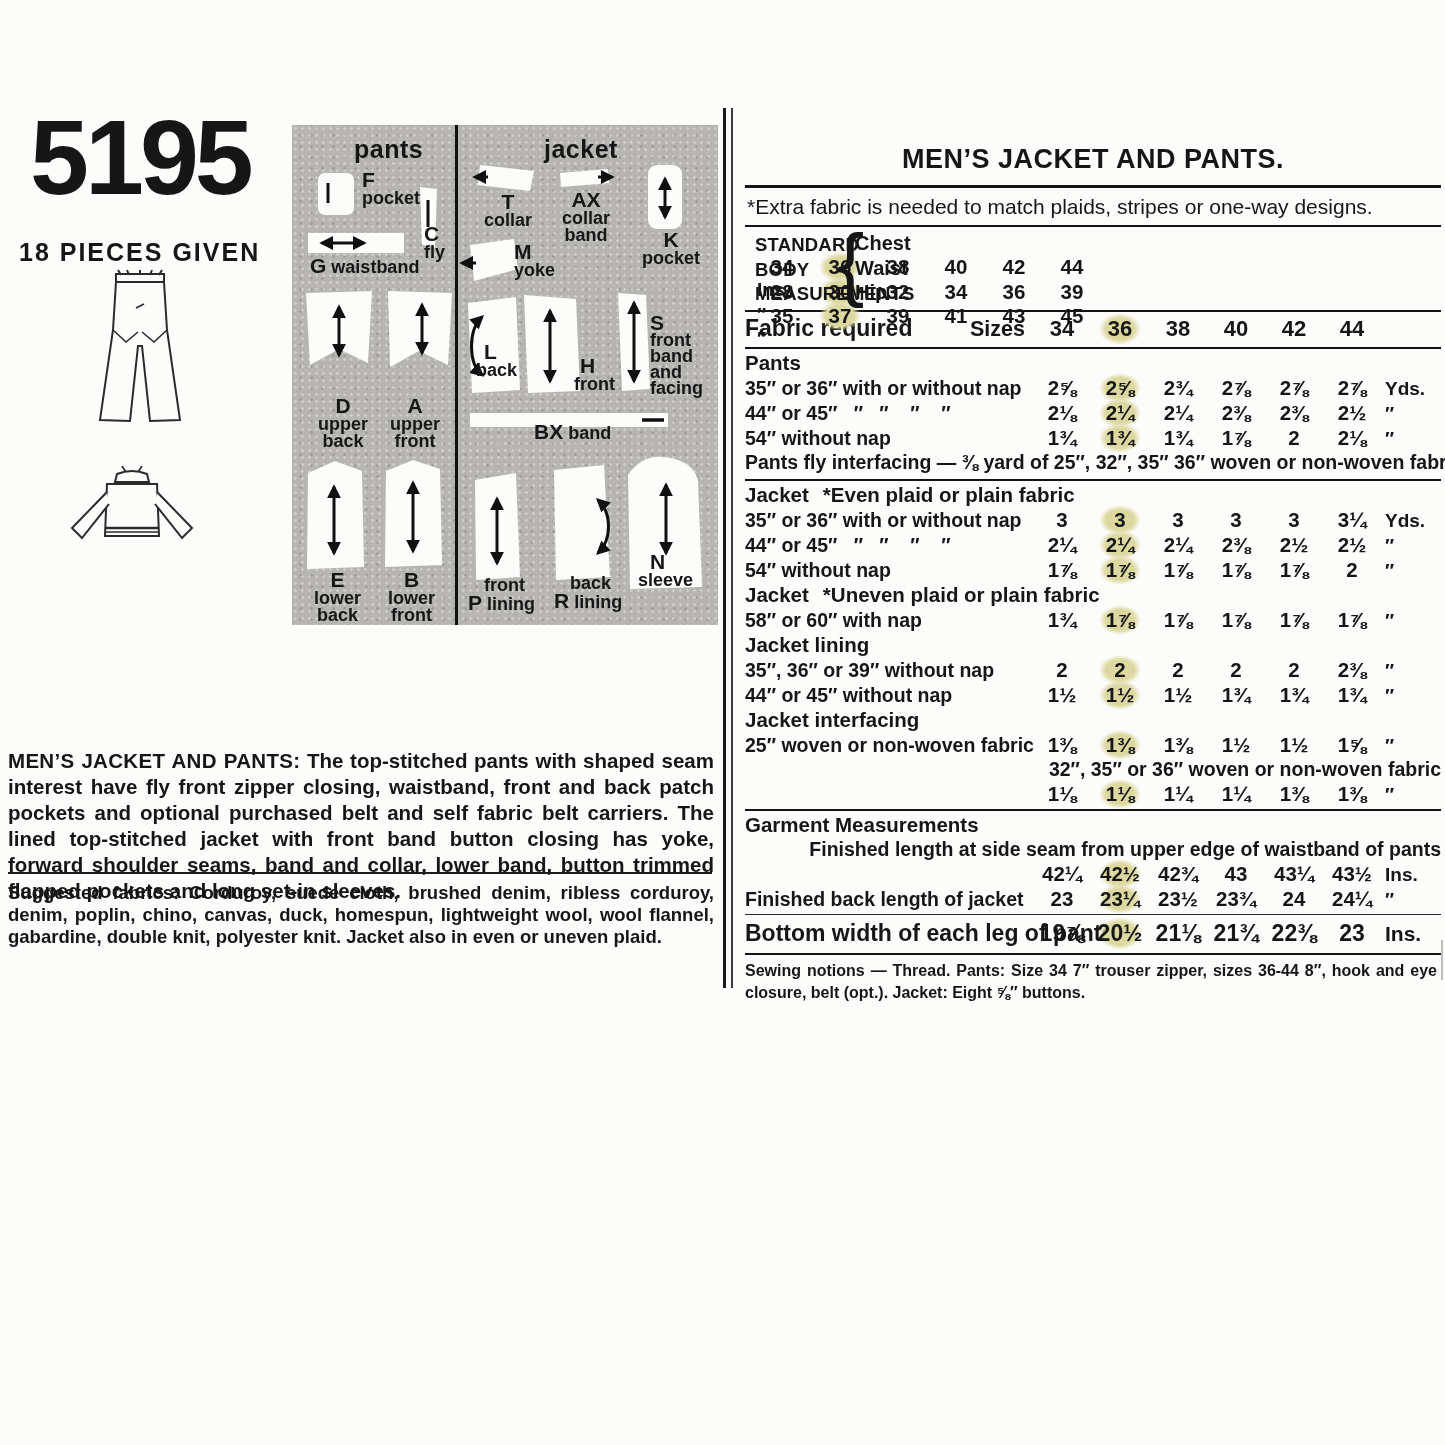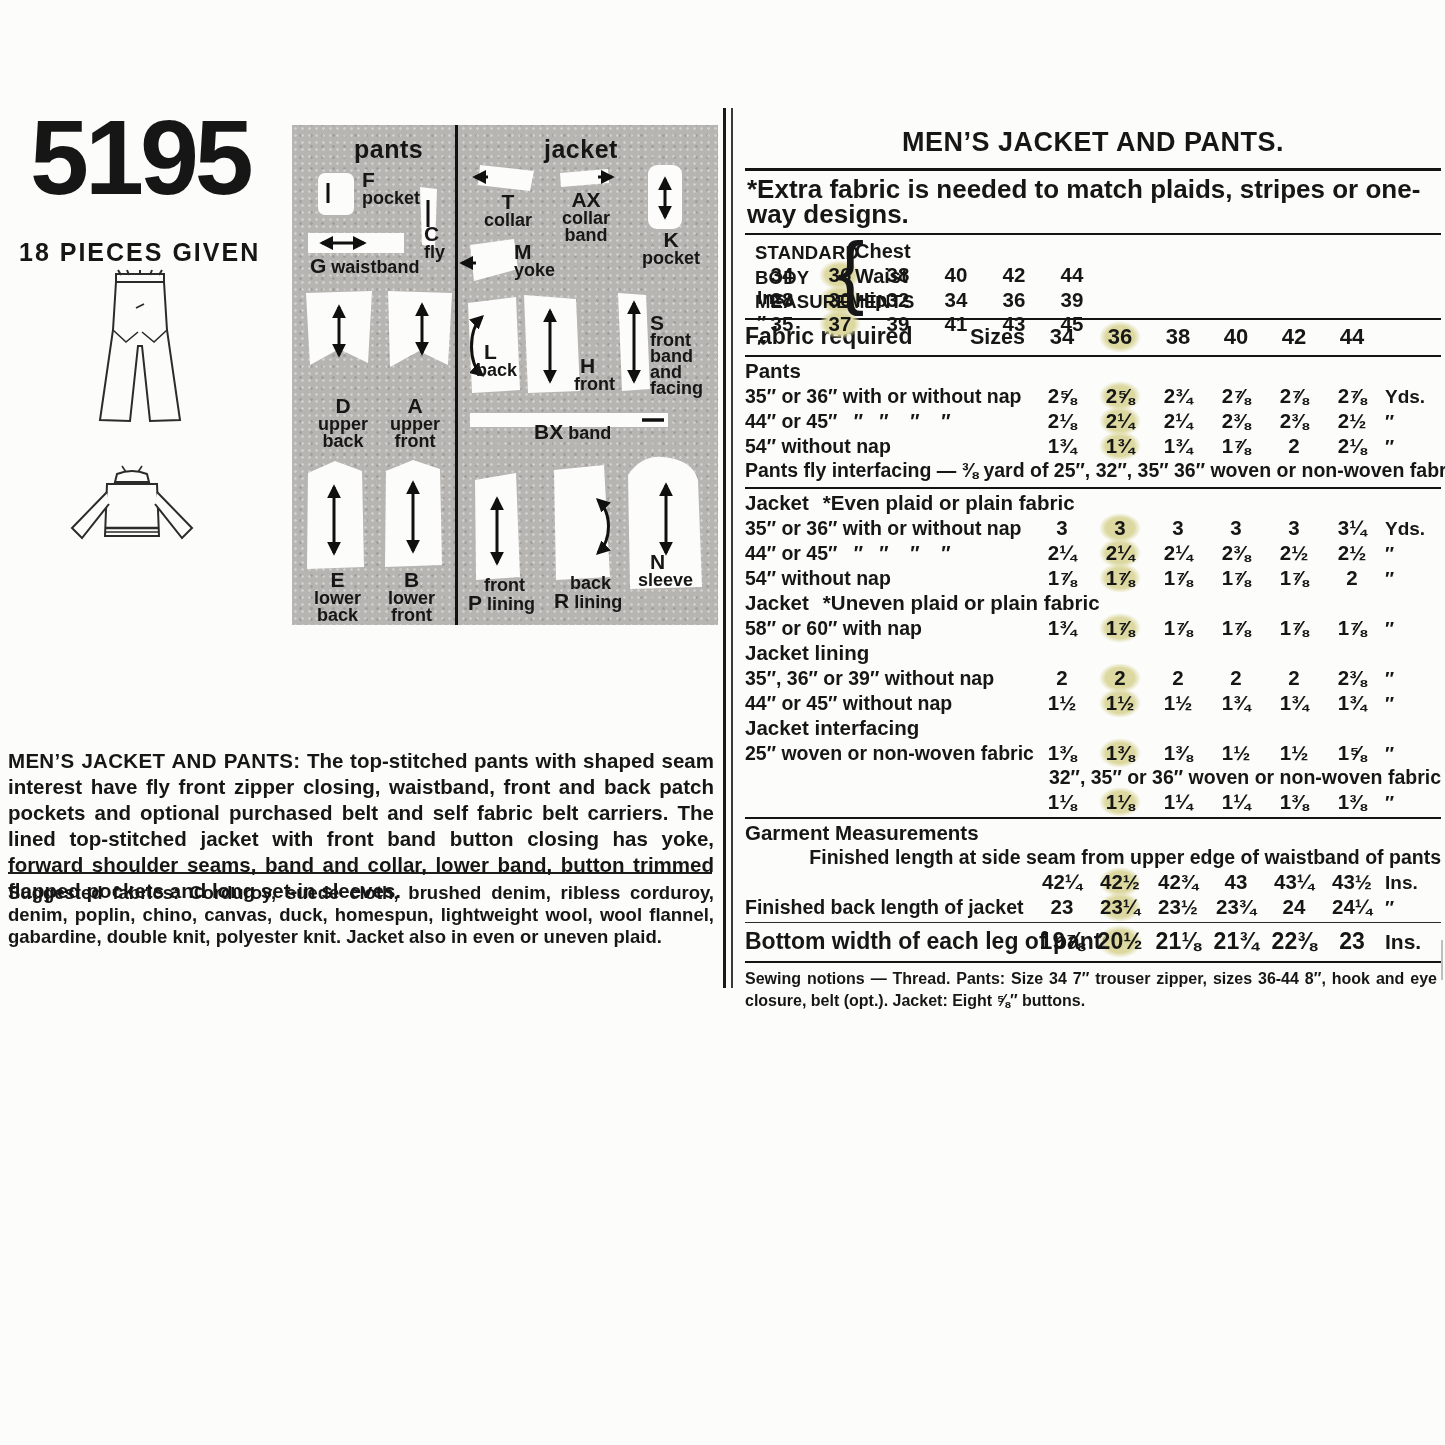--- a/index.html
+++ b/index.html
@@ -25,26 +25,26 @@
   .dg-divider{position:absolute;left:163px;top:0;width:3px;height:500px;background:#111;}
   .dg-title{position:absolute;font-size:25px;font-weight:700;letter-spacing:.5px;}
   .dg-label{position:absolute;font-weight:700;line-height:17px;font-size:18px;white-space:nowrap;}
   .dg-letter{font-size:21px;}
 
   
   .vdiv1{position:absolute;left:723px;top:108px;width:3px;height:880px;background:#1a1a1a;}
   .vdiv2{position:absolute;left:731px;top:108px;width:1.5px;height:880px;background:#3a3a3a;}
 
   
-  .right{position:absolute;left:745px;top:123px;width:696px;}
+  .right{position:absolute;left:745px;top:140px;width:696px;}
   .r-title{text-align:center;font-size:27px;font-weight:700;letter-spacing:.5px;margin:4px 0 10px 0;}
   .rule-heavy{border-top:3px solid #141414;margin:2px 0;}
   .rule-mid{border-top:2.5px solid #141414;margin:2px 0;}
   .rule-thin{border-top:1.5px solid #2a2a2a;margin:2px 0;}
-  .notes{font-size:26px;line-height:25px;font-weight:700;margin:6px 0 6px 2px;}
+  .notes{font-size:21px;line-height:25px;font-weight:400;margin:6px 0 6px 2px;}
 
   .trow{display:flex;align-items:baseline;height:25px;}
   .tlabel{flex:none;width:288px;font-size:19.5px;font-weight:700;white-space:nowrap;}
   .cells{flex:none;display:inline-flex;width:348px;}
   .vcell{width:58px;text-align:center;font-size:20.5px;font-weight:700;}
   .vunit{flex:none;width:58px;font-size:19px;font-weight:700;padding-left:4px;}
   .hl{display:inline-block;min-width:42px;padding:3px 0;margin:-3px 0;border-radius:50%;
       background:radial-gradient(closest-side,#dcd8a0 68%,rgba(220,216,160,0) 100%);}
 
   .bodymeas{position:relative;margin:5px 0 4px 8px;}

